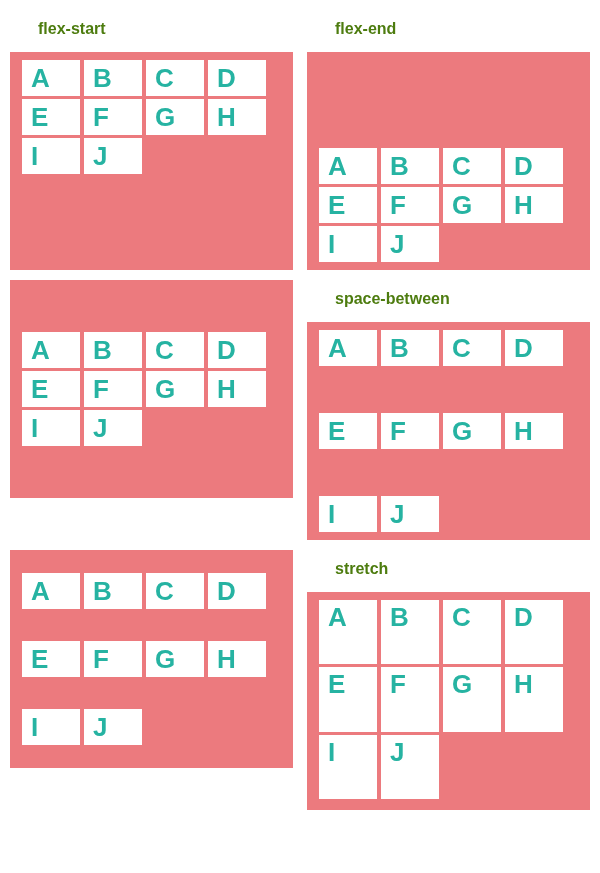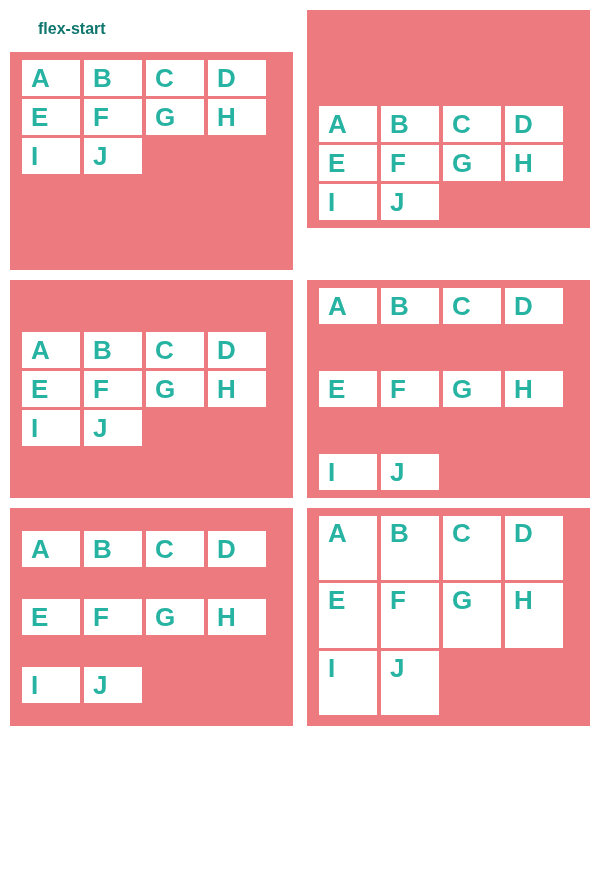--- a/index.html
+++ b/index.html
@@ -14,21 +14,21 @@
       grid-template-columns: 1fr 1fr;
       gap: 10px 14px;
     }
     .example {
       display: flex;
       flex-direction: column;
     }
     .label {
       font-size: 16px;
       font-weight: bold;
-      color: #0f766e;
+      color: #4d7c0f;
       padding: 10px 0 14px 28px;
     }
     .container {
       background: #ec7a7e;
       height: 218px;
       display: flex;
       flex-direction: column;
       flex-wrap: nowrap;
       padding: 8px 12px;
     }
@@ -80,20 +80,21 @@
           <div class="cell">G</div>
           <div class="cell">H</div>
         </div>
         <div class="row">
           <div class="cell">I</div>
           <div class="cell">J</div>
         </div>
       </div>
     </div>
     <div class="example">
+      <div class="label">flex-end</div>
       <div class="container ac-flex-end">
         <div class="row">
           <div class="cell">A</div>
           <div class="cell">B</div>
           <div class="cell">C</div>
           <div class="cell">D</div>
         </div>
         <div class="row">
           <div class="cell">E</div>
           <div class="cell">F</div>
@@ -120,20 +121,21 @@
           <div class="cell">G</div>
           <div class="cell">H</div>
         </div>
         <div class="row">
           <div class="cell">I</div>
           <div class="cell">J</div>
         </div>
       </div>
     </div>
     <div class="example">
+      <div class="label">space-between</div>
       <div class="container ac-space-between">
         <div class="row">
           <div class="cell">A</div>
           <div class="cell">B</div>
           <div class="cell">C</div>
           <div class="cell">D</div>
         </div>
         <div class="row">
           <div class="cell">E</div>
           <div class="cell">F</div>
@@ -160,20 +162,21 @@
           <div class="cell">G</div>
           <div class="cell">H</div>
         </div>
         <div class="row">
           <div class="cell">I</div>
           <div class="cell">J</div>
         </div>
       </div>
     </div>
     <div class="example">
+      <div class="label">stretch</div>
       <div class="container ac-stretch">
         <div class="row">
           <div class="cell">A</div>
           <div class="cell">B</div>
           <div class="cell">C</div>
           <div class="cell">D</div>
         </div>
         <div class="row">
           <div class="cell">E</div>
           <div class="cell">F</div>

